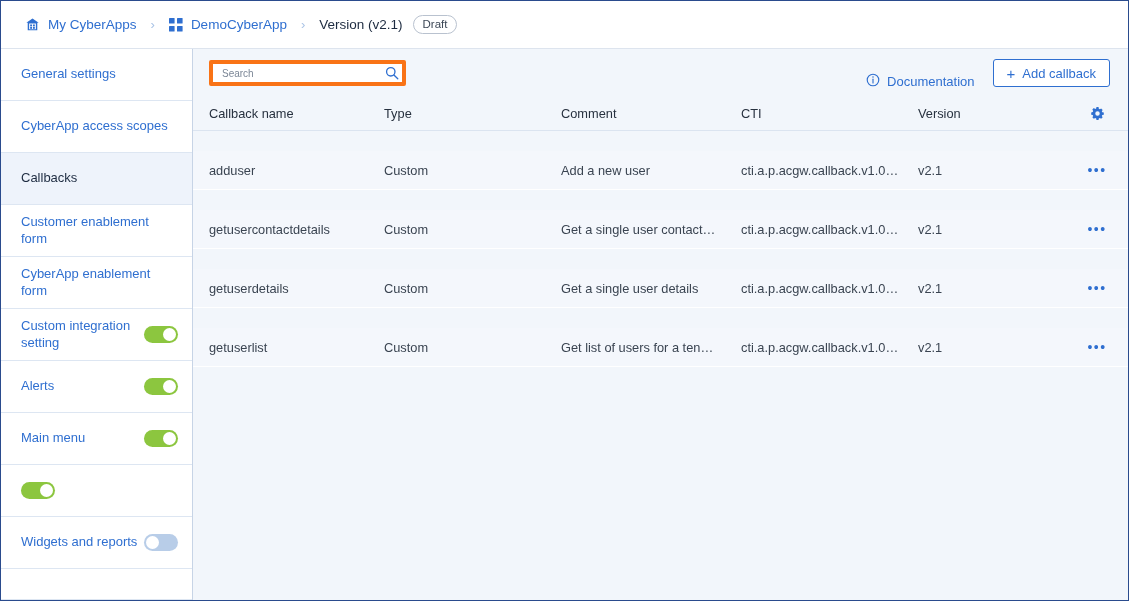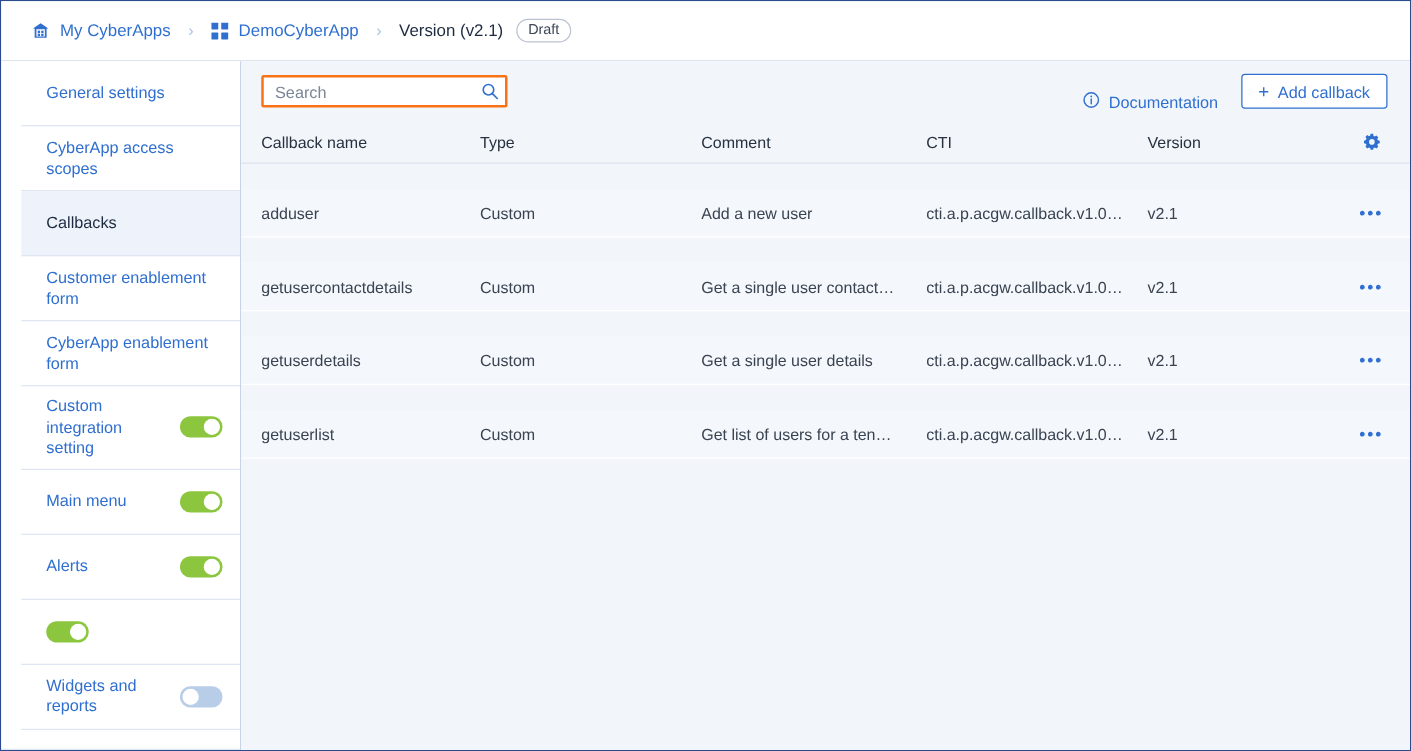--- a/index.html
+++ b/index.html
@@ -81,21 +81,20 @@
     display: flex;
     align-items: center;
     justify-content: space-between;
     gap: 6px;
     padding: 8px 14px 8px 20px;
     border-bottom: 1px solid #dde6f2;
     font-size: 13px;
     color: #2f6fd0;
     line-height: 1.28;
     cursor: pointer;
-    margin-left: 16px;
   }
   .side-item.active {
     background: #eef3fb;
     color: #1d2b40;
   }
   .side-label { flex: 1 1 auto; }
   .side-fill { flex: 1 1 auto; border-bottom: 1px solid #dde6f2; }
 
   
   .toggle {
@@ -138,25 +137,25 @@
     gap: 10px;
   }
   .search-wrap {
     position: relative;
     width: 197px;
     height: 26px;
   }
   .search-input {
     width: 100%;
     height: 26px;
-    border: 2px solid #f97316;
+    border: 4px solid #f97316;
     background: #ffffff;
     border-radius: 2px;
     padding: 0 41px 0 9px;
-    font-size: 13px;
+    font-size: 10px;
     font-family: "Liberation Sans", sans-serif;
     color: #2b3644;
     outline: none;
   }
   .search-input::placeholder { color: #7b8696; }
   .search-ico {
     position: absolute;
     right: 7px;
     top: 50%;
     transform: translateY(-50%);
@@ -303,26 +302,26 @@
       <div class="side-item">
         <span class="side-label">CyberApp enablement form</span>
       </div>
 
       <div class="side-item">
         <span class="side-label">Custom integration setting</span>
         <span class="toggle on"></span>
       </div>
 
       <div class="side-item">
+        <span class="side-label">Alerts</span>
+        <span class="toggle on"></span>
+      </div>
+
+      <div class="side-item">
         <span class="side-label">Main menu</span>
-        <span class="toggle on"></span>
-      </div>
-
-      <div class="side-item">
-        <span class="side-label">Alerts</span>
         <span class="toggle on"></span>
       </div>
 
       <div class="side-item">
         <span class="toggle on"></span>
       </div>
 
       <div class="side-item">
         <span class="side-label">Widgets and reports</span>
         <span class="toggle"></span>

